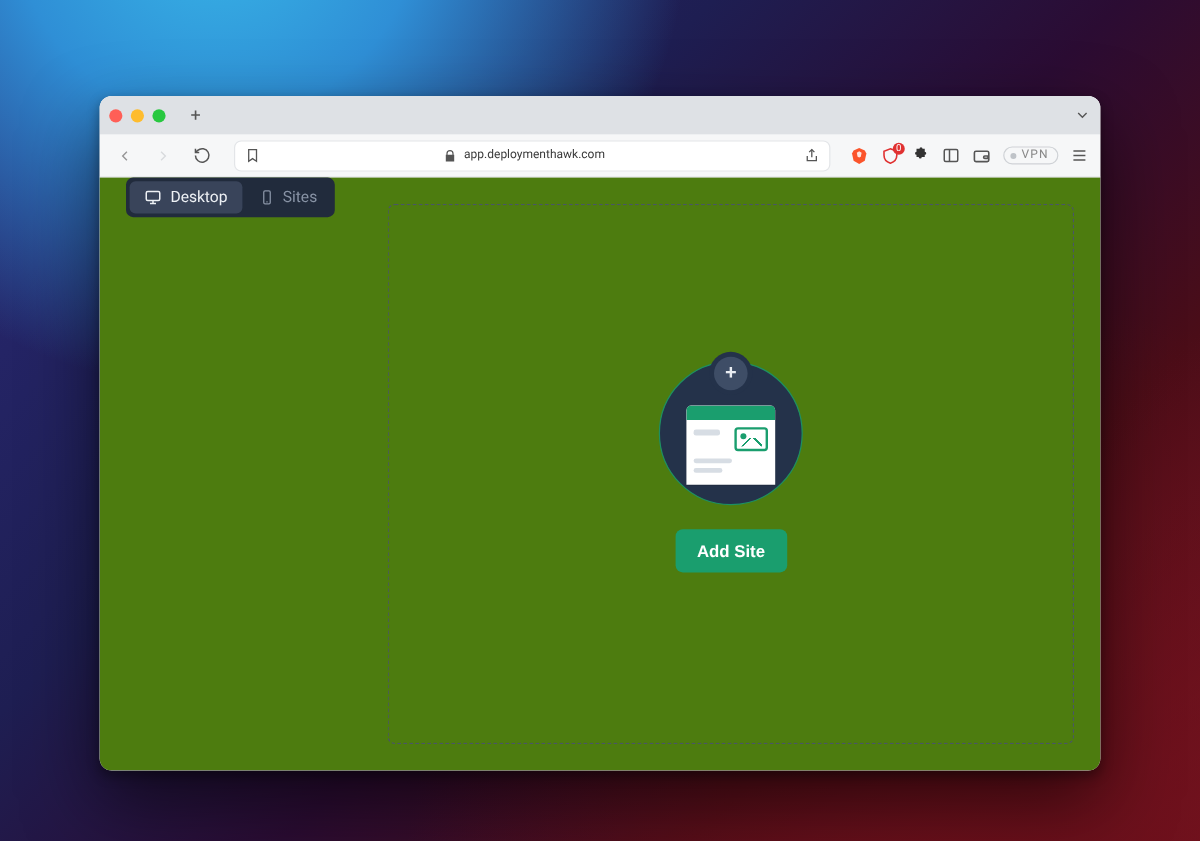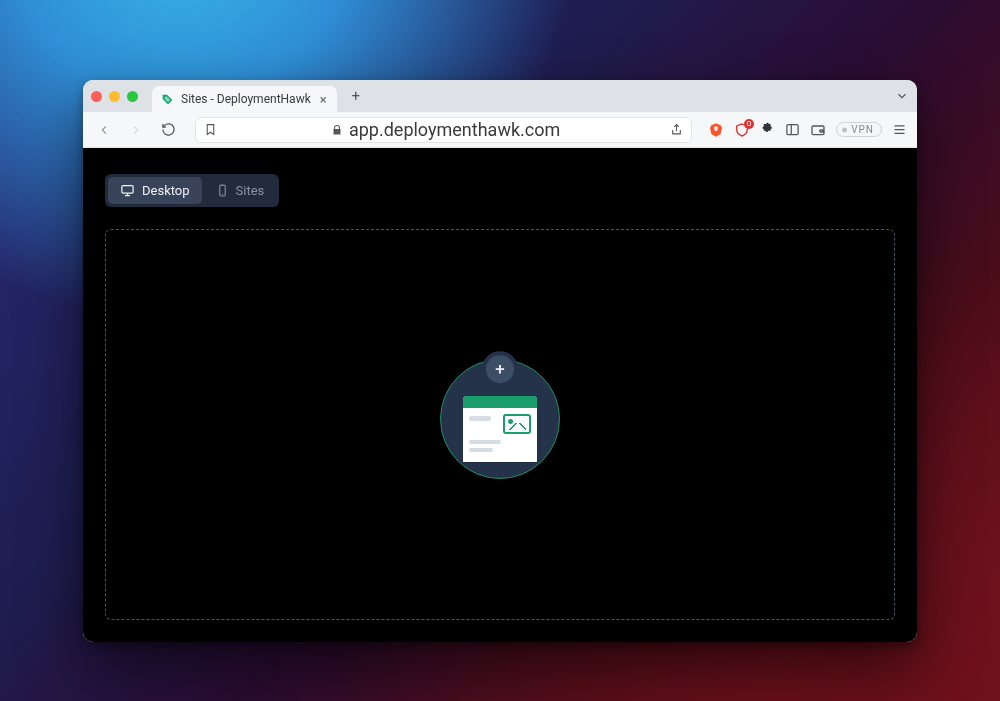--- a/index.html
+++ b/index.html
@@ -81,21 +81,21 @@
   .toolbar .nav-back svg, .toolbar .nav-fwd svg { opacity:.6; }
 
   .addr {
     flex:1;
     height:26px;
     background:#fff;
     border:1px solid #e3e5e8;
     border-radius:6px;
     display:flex; align-items:center;
     padding:0 8px;
-    font-size:18px;
+    font-size:10px;
     color:#3a3a3a;
     gap:6px;
     margin: 0 6px;
   }
   .addr .bookmark-left { margin-right: 4px; color:#555; }
   .addr .url { flex:1; color:#3a3a3a; }
   .addr .right { display:flex; gap:10px; align-items:center; }
   .toolbar .right-cluster { display:flex; gap:10px; align-items:center; }
   .vpn-pill {
     font-size:10px; letter-spacing:1px; color:#888;
@@ -105,22 +105,22 @@
     text-align:right;
   }
   .vpn-pill::before {
     content:""; position:absolute; left:5px; top:50%; transform:translateY(-50%);
     width:5px; height:5px; border-radius:50%; background:#bfc3c8;
   }
 
   
   .app {
     flex:1;
-    background:#000000;
-    display:flex; flex-direction:column;
+    background:#4d7c0f;
+    display:flex; flex-direction:row;
   }
   .app-header-space { height: 26px; }
   .view-toggle-row {
     padding: 0 22px;
   }
   .seg {
     display:inline-flex;
     background:#212b3c;
     border-radius:6px;
     padding:3px;
@@ -224,30 +224,20 @@
 
 <div class="browser">
 
   <div class="tabstrip">
     <div class="traffic">
       <div class="tl red"></div>
       <div class="tl yellow"></div>
       <div class="tl green"></div>
     </div>
 
-    <div class="tab">
-      <span class="favicon">
-        <svg width="13" height="13" viewBox="0 0 24 24">
-            <path fill="#17a673" d="M3 3h8l10 10-8 8L3 11z"></path>
-            <path fill="#fff" d="M7 7l4 0 6 6-4 4-6-6z" opacity=".5"></path>
-          </svg>
-      </span>
-      <span class="title">Sites - DeploymentHawk</span>
-      <span class="close">×</span>
-    </div>
 
     <div class="newtab">+</div>
     <div class="spacer"></div>
     <div class="chev">
       <svg width="14" height="14" viewBox="0 0 24 24" fill="none" stroke="#555" stroke-width="2">
           <polyline points="6 9 12 15 18 9"></polyline>
         </svg>
     </div>
   </div>
 
@@ -369,17 +359,18 @@
         <div class="hero">
           <div class="plus-badge">+</div>
           <div class="page-mock">
             <div class="bar"></div>
             <div class="line l1"></div>
             <div class="thumb"></div>
             <div class="line l2"></div>
             <div class="line l3"></div>
           </div>
         </div>
+        <button class="cta">Add Site</button>
       </div>
     </div>
   </div>
 
 </div>
 
 </body></html>

